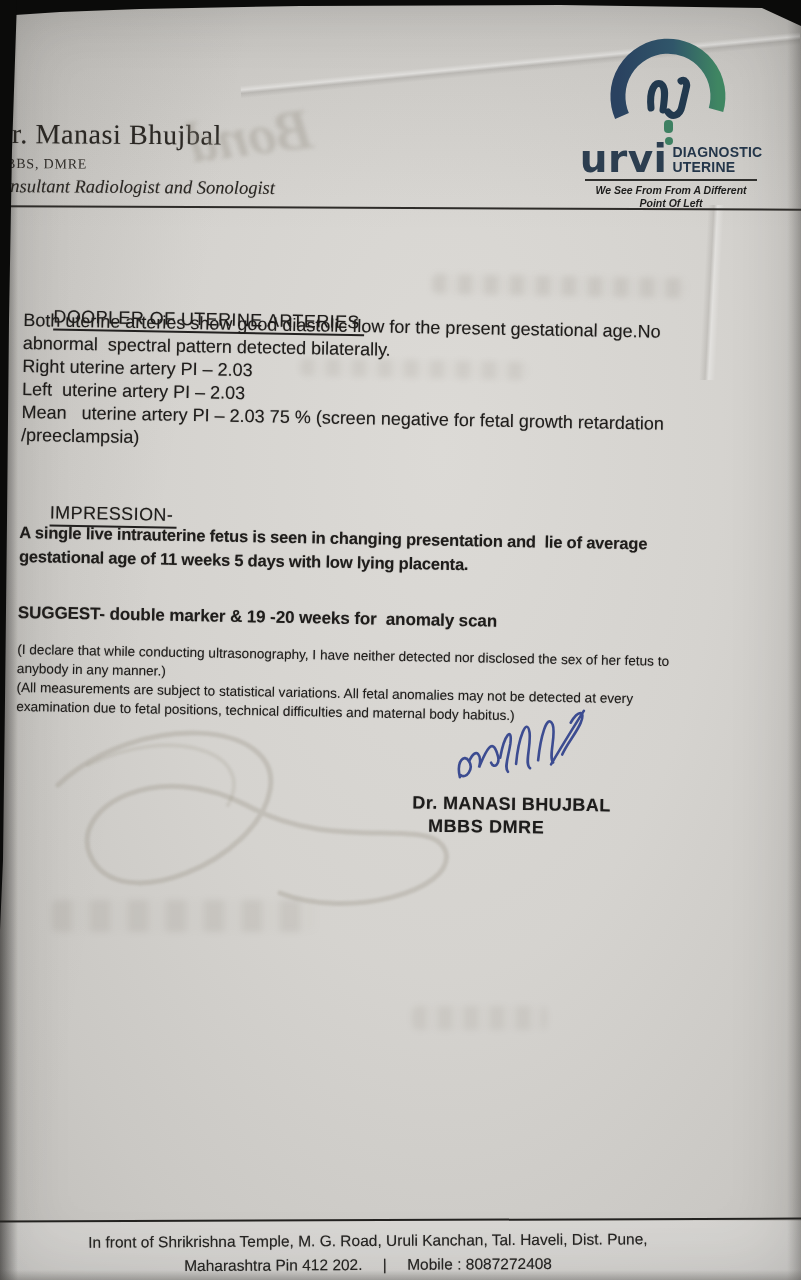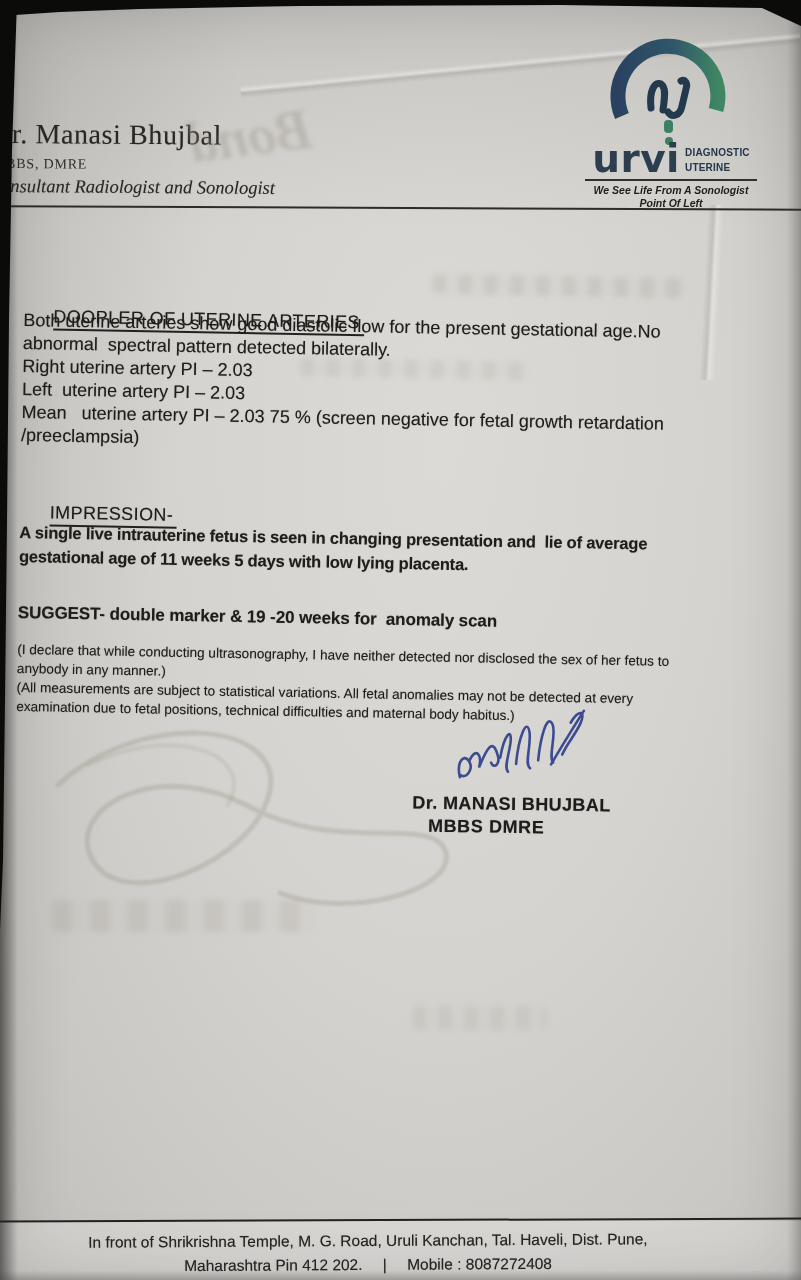--- a/index.html
+++ b/index.html
@@ -38,21 +38,21 @@
   .header-rule{position:absolute;left:0;top:207px;width:810px;height:2px;background:#2e2c29;
     transform:rotate(.25deg);}
 
   
   .logo{position:absolute;left:583px;top:34px;width:176px;z-index:5;}
   .logo-mark{display:block;margin:0 auto;}
   .logo-wordrow{display:flex;align-items:flex-start;justify-content:center;margin-top:-2px;}
   .logo-wordmark{font-size:39px;font-weight:bold;color:var(--logo-navy);letter-spacing:.5px;
     line-height:30px;font-family:"DejaVu Sans",sans-serif;}
   .logo-type{margin-left:5px;margin-top:1px;font-weight:bold;color:#24364a;
-    font-size:10px;line-height:15px;letter-spacing:.2px;}
+    font-size:14px;line-height:15px;letter-spacing:.2px;}
   .logo-rule{width:172px;height:2px;background:#30302e;margin:4px auto 3px auto;}
   .logo-tagline{text-align:center;font-size:10.5px;line-height:13px;font-weight:bold;
     font-style:italic;color:#1e1e1d;}
 
   
   .ghost-bond{position:absolute;left:188px;top:104px;font-family:"Liberation Serif",serif;
     font-style:italic;font-weight:bold;font-size:56px;color:rgba(152,146,136,.38);
     transform:scaleX(-1) rotate(7deg);filter:blur(2px);z-index:1;}
   .smudge{position:absolute;filter:blur(3px);opacity:.55;border-radius:6px;
     background:repeating-linear-gradient(90deg, rgba(135,128,117,.30) 0 14px, rgba(135,128,117,.05) 14px 26px);}
@@ -136,21 +136,21 @@
     </svg>
     <div class="logo-wordrow">
       <span class="logo-wordmark">urvi</span>
       <span class="logo-type">
         <div>DIAGNOSTIC</div>
         <div>UTERINE</div>
       </span>
     </div>
     <div class="logo-rule"></div>
     <div class="logo-tagline">
-      <div>We See Life From A Sonologist</div>
+      <div>We See From From A Different</div>
       <div>Point Of Left</div>
     </div>
   </div>
 
   <div class="body-block">
     <div class="bl" style="top:0;">
       <span class="h-underline">DOOPLER OF UTERINE ARTERIES</span>
     </div>
     <div class="bl" style="top:26px;">Both uterine arteries show good diastolic flow for the present gestational age.No</div>
     <div class="bl" style="top:49px;">abnormal  spectral pattern detected bilaterally.</div>

